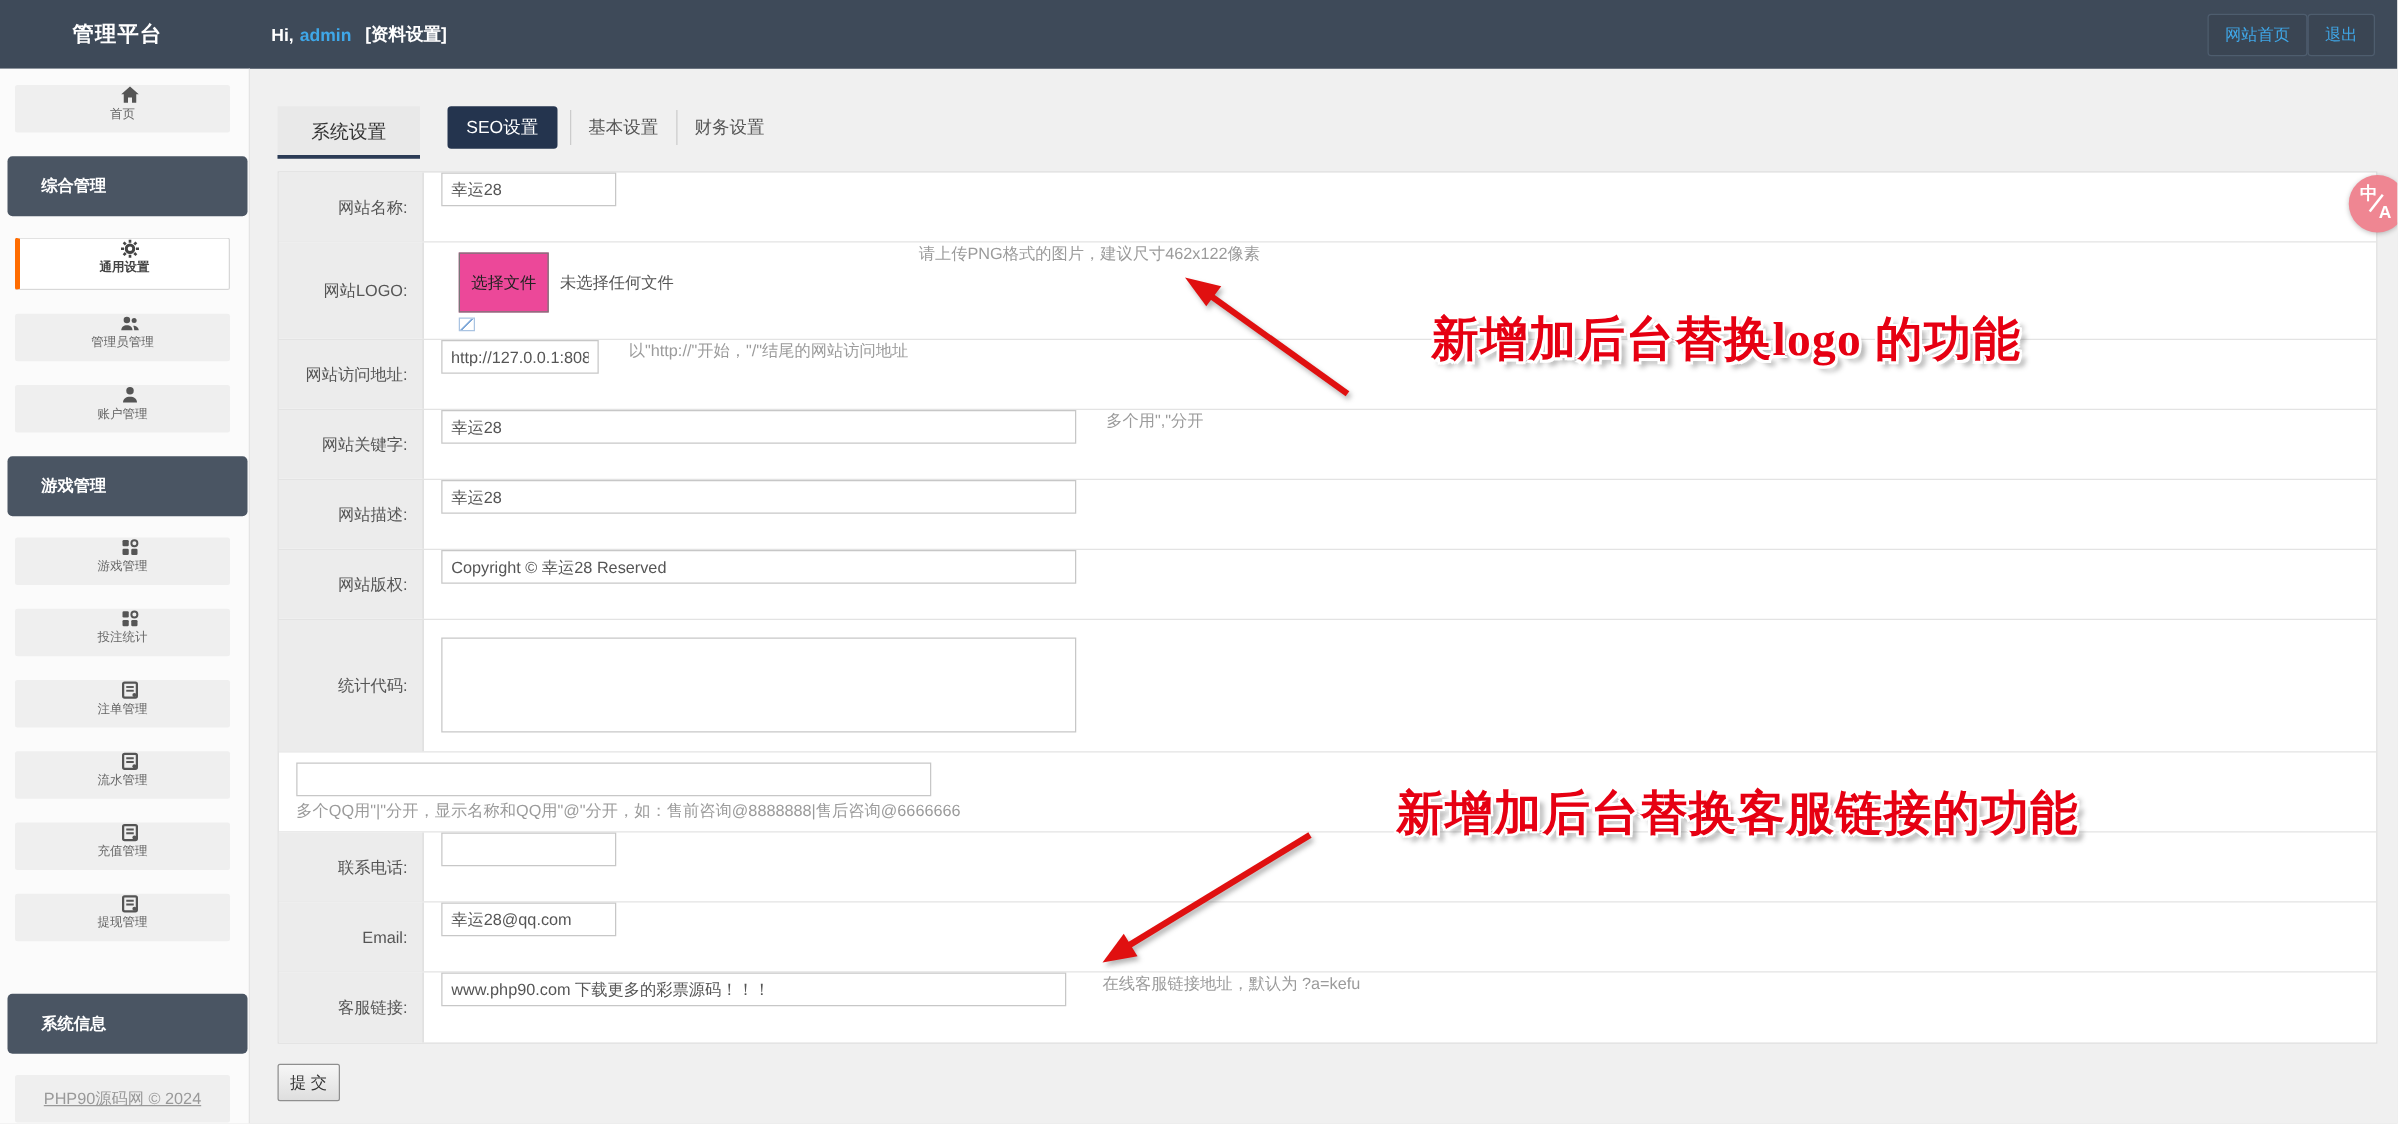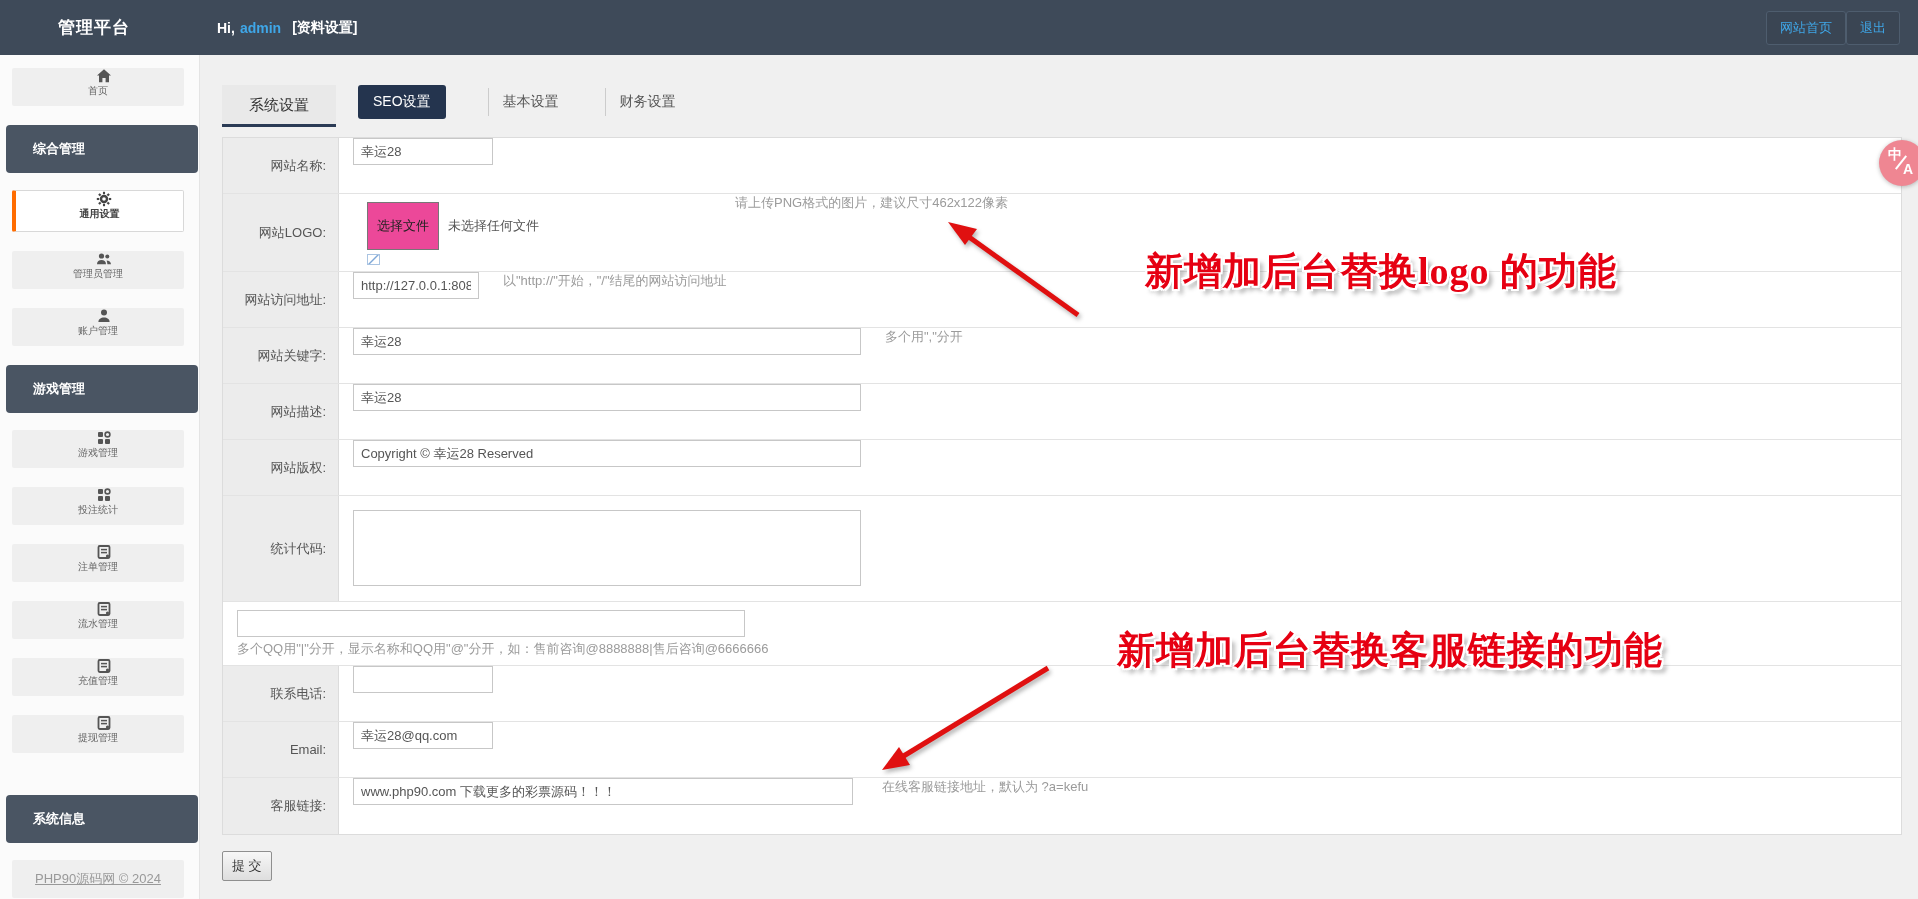--- a/index.html
+++ b/index.html
@@ -33,21 +33,21 @@
   .side-section.last { margin-top:42px; }
   .side-footer { width:172px; height:38px; margin:0 0 0 12px; background:#efefef; border-radius:2px;
                  color:#999; font-size:13px; display:flex; align-items:center; justify-content:center;text-decoration:underline; }
 
   .main { flex:1; padding:30px 16px 0 22px; }
 
   
   .tabbar { display:flex; align-items:flex-end; }
   .main-tab { background:#e9e9e9; color:#333; font-size:15px; padding:11px 27px 9px;
               border-bottom:3px solid #2b3b55; cursor:pointer; }
-  .sub-tabs { display:flex; align-items:center; margin-left:22px; padding-bottom:8px;gap:32px; }
+  .sub-tabs { display:flex; align-items:center; margin-left:22px; padding-bottom:8px; }
   .sub-tab { color:#555; font-size:14px; padding:5px 14px; cursor:pointer; }
   .sub-tab.active { background:#24344e; color:#fff; padding:8px 15px; border-radius:3px; margin-right:10px; }
   .sub-tab.sep { border-left:1px solid #ccc; }
 
   
   .form-table { margin-top:10px; width:1680px; background:#fff; border:1px solid #dcdcdc; }
   .frow { display:flex; border-bottom:1px solid #e3e3e3; min-height:56px; }
   .frow:last-child { border-bottom:none; }
   .flabel { width:116px; flex-shrink:0; background:#ececec; border-right:1px solid #dcdcdc;
             display:flex; align-items:center; justify-content:flex-end; padding-right:12px;

